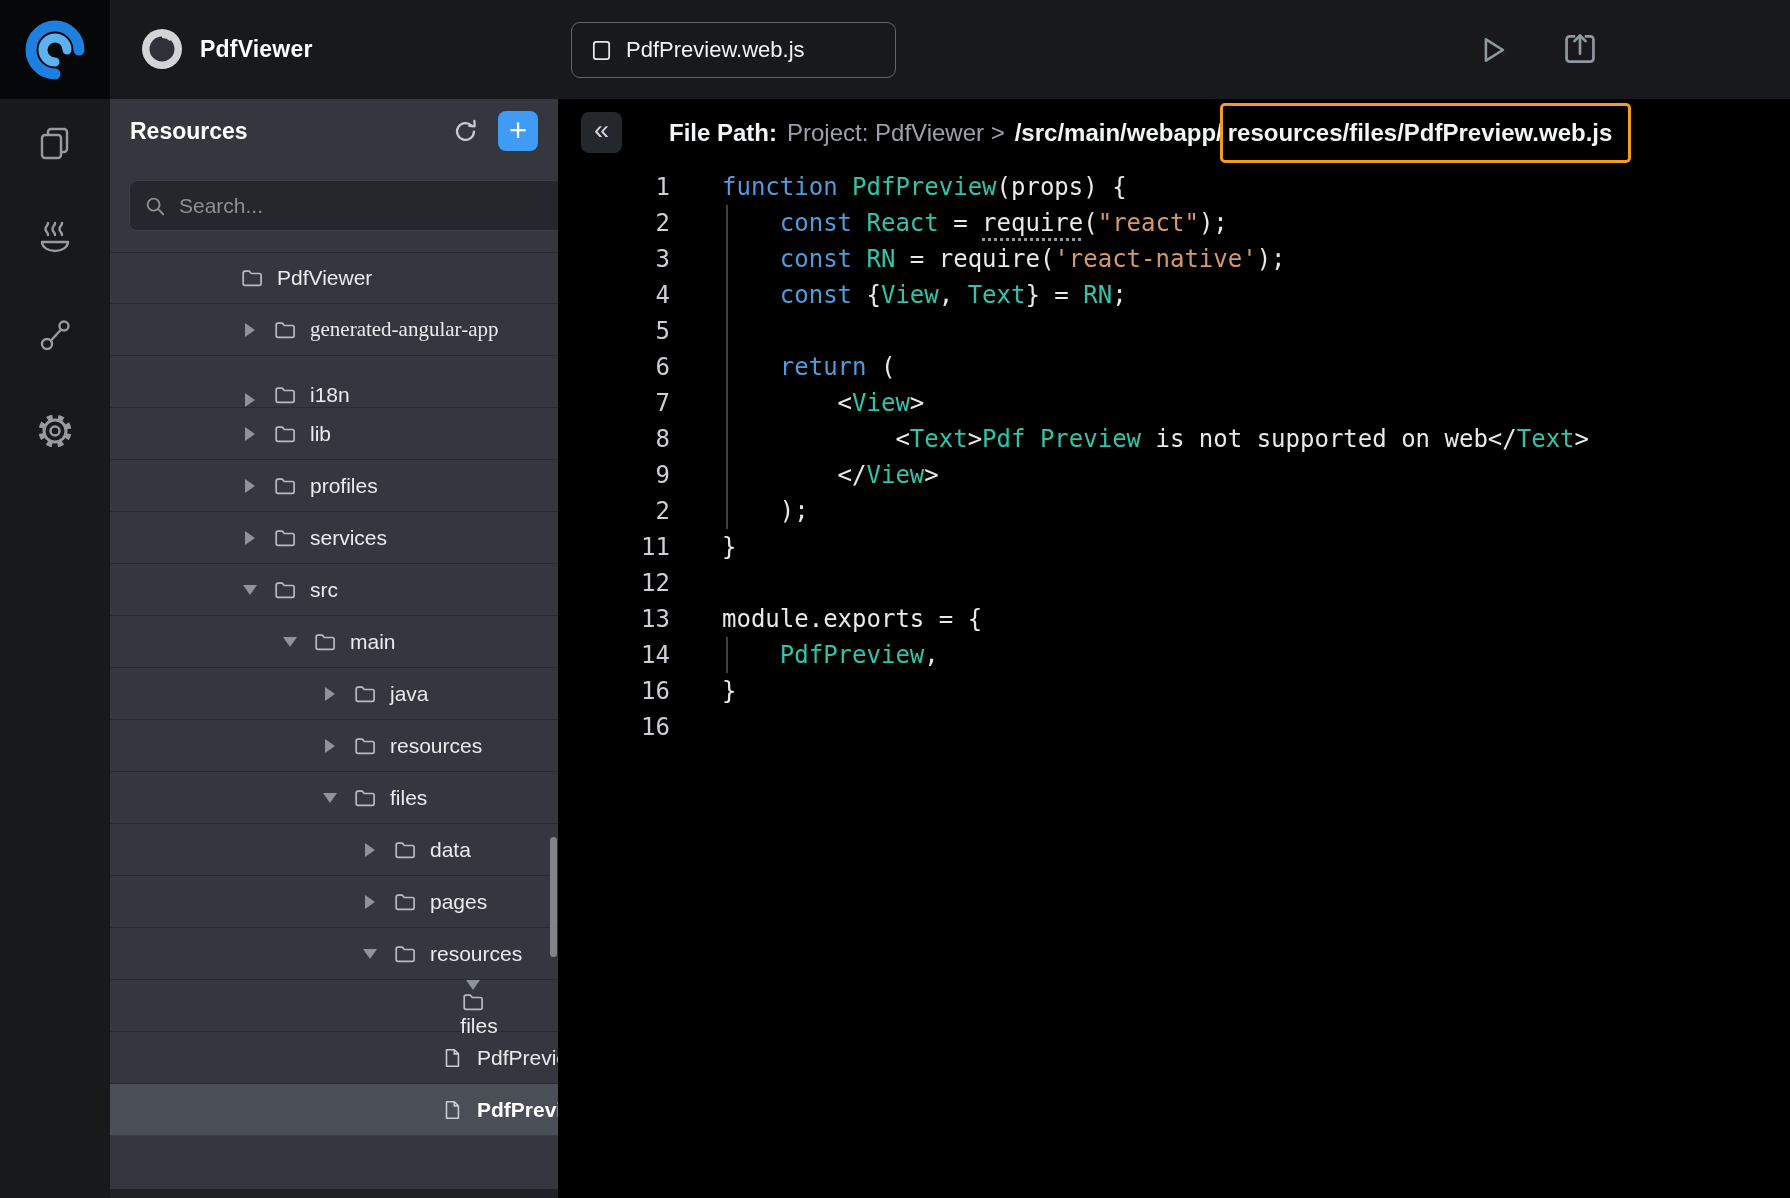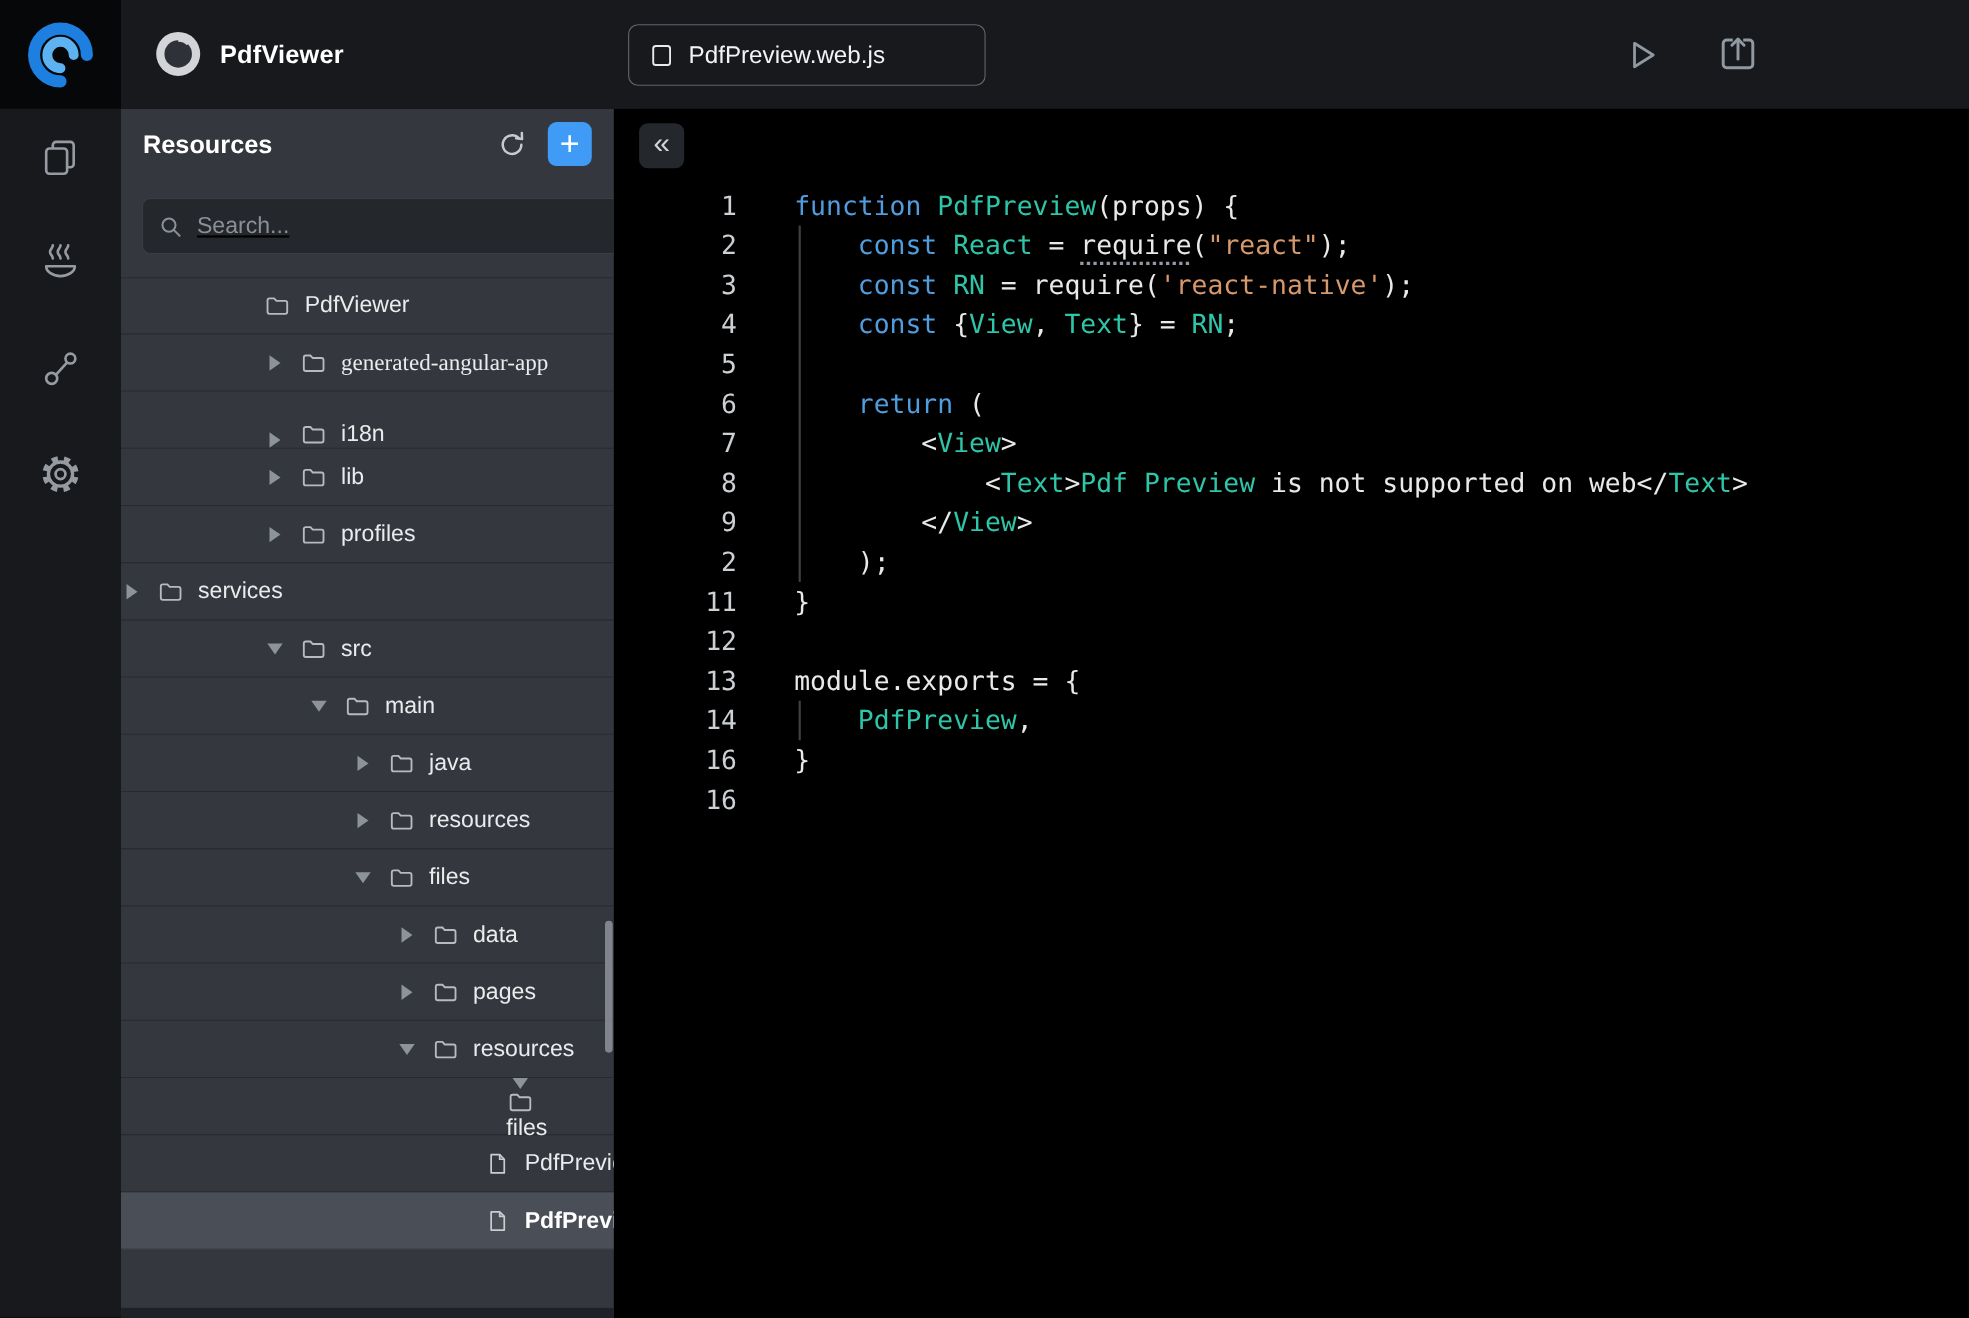--- a/index.html
+++ b/index.html
@@ -36,21 +36,21 @@
   .sidebar-header { position:absolute; left:0; top:8px; width:100%; height:48px; display:flex;
                     align-items:center; padding:0 20px; }
   .sidebar-title { color:#ffffff; font-size:23px; font-weight:600; }
   .refresh-btn { margin-left:auto; width:30px; height:30px; display:flex; align-items:center;
                  justify-content:center; background:transparent; border:none; padding:0; cursor:pointer; }
   .plus-btn { margin-left:18px; width:40px; height:40px; background:var(--accent); border:none;
               border-radius:8px; color:#fff; font-size:31px; font-weight:300; display:flex;
               align-items:center; justify-content:center; cursor:pointer; line-height:1; padding-bottom:3px; }
   .search-box { position:absolute; left:19px; top:81px; width:437px; height:51px; background:#24272c;
                 border:1px solid #3a3e45; border-radius:8px; display:flex; align-items:center;
-                padding:0 14px; gap:11px;text-decoration:underline; }
+                padding:0 14px; gap:11px; }
   .search-input { background:transparent; border:none; outline:none; color:#e0e3e6; font-size:21px;
                   width:100%; font-family:inherit; }
   .search-input::placeholder { color:#8a9096; }
 
   .tree { position:absolute; left:0; top:153px; width:100%; }
   .tree-row { height:52px; display:flex; align-items:center; border-bottom:1px solid rgba(0,0,0,.22);
               color:#e9ebed; font-size:21px; cursor:pointer; }
   .tree-row:first-child { border-top:1px solid rgba(0,0,0,.22); }
   .tree-row.selected { background:#4a4f57; }
   .tree-row.selected .node-label { font-weight:600; color:#ffffff; }
@@ -251,21 +251,21 @@
         <span class="arrow-box">
           <span class="arrow collapsed"></span>
         </span>
         <span class="node-icon">
           <svg width="24" height="24" viewBox="0 0 24 24">
             <path d="M3.2 7c0-1 .8-1.8 1.8-1.8h4.2l2.1 2.3h8c1 0 1.8.8 1.8 1.8v8.2c0 1-.8 1.8-1.8 1.8H5c-1 0-1.8-.8-1.8-1.8z" fill="none" stroke="#b6bbc1" stroke-width="1.7"></path>
           </svg>
         </span>
         <span class="node-label">profiles</span>
       </div>
-      <div class="tree-row" style="">
+      <div class="tree-row" style="padding-left: 130px;">
         <span class="arrow-box">
           <span class="arrow collapsed"></span>
         </span>
         <span class="node-icon">
           <svg width="24" height="24" viewBox="0 0 24 24">
             <path d="M3.2 7c0-1 .8-1.8 1.8-1.8h4.2l2.1 2.3h8c1 0 1.8.8 1.8 1.8v8.2c0 1-.8 1.8-1.8 1.8H5c-1 0-1.8-.8-1.8-1.8z" fill="none" stroke="#b6bbc1" stroke-width="1.7"></path>
           </svg>
         </span>
         <span class="node-label">services</span>
       </div>
@@ -388,20 +388,26 @@
       </div>
     </div>
 
   <div class="sb-thumb"></div>
   <div class="bottom-strip"></div>
 </div>
 
 <button class="collapse-btn">«</button>
 
 <div class="main">
+  <div class="filepath">
+    <span class="fp-label">File Path:</span>
+    <span class="fp-project">Project: PdfViewer &gt;</span>
+    <span class="fp-plain">/src/main/webapp/</span>
+    <span class="fp-highlight">resources/files/PdfPreview.web.js</span>
+  </div>
   <div class="code" id="code">
       <div class="code-line">
         <span class="ln">1</span>
         <span class="lc"><span class="kw">function</span><span class="pl"> </span><span class="id">PdfPreview</span><span class="pl">(props) {</span></span>
       </div>
       <div class="code-line">
         <span class="ln">2</span>
         <span class="lc"><span class="pl">    </span><span class="kw">const</span><span class="pl"> </span><span class="id">React</span><span class="pl"> = </span><span class="hint">require</span><span class="pl">(</span><span class="st">"react"</span><span class="pl">);</span></span>
       </div>
       <div class="code-line">

